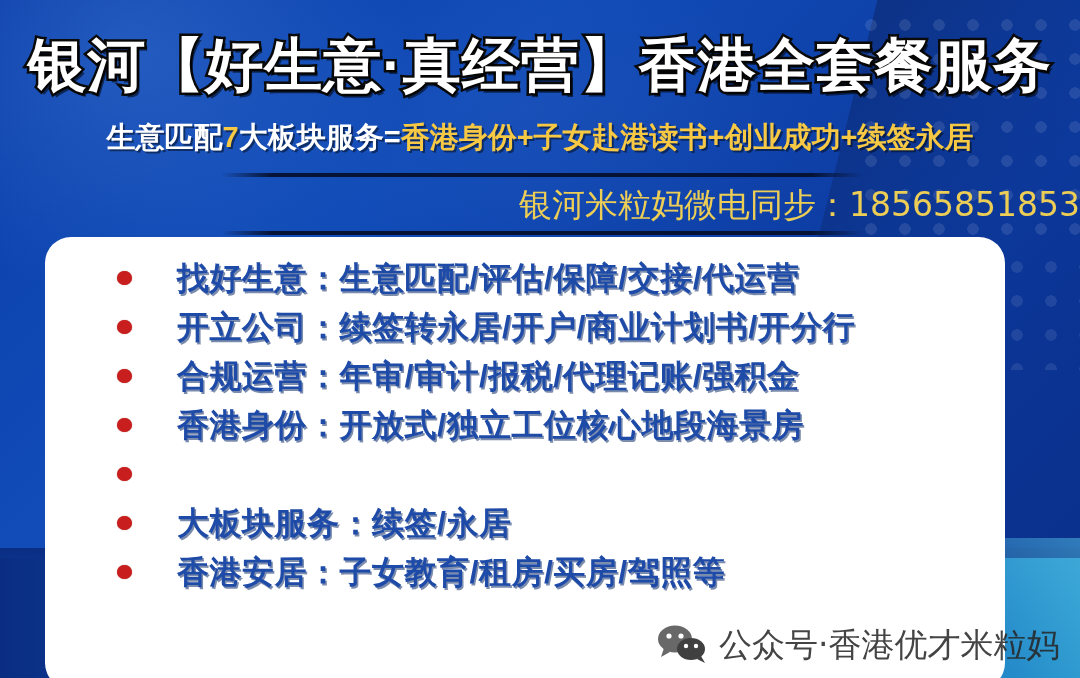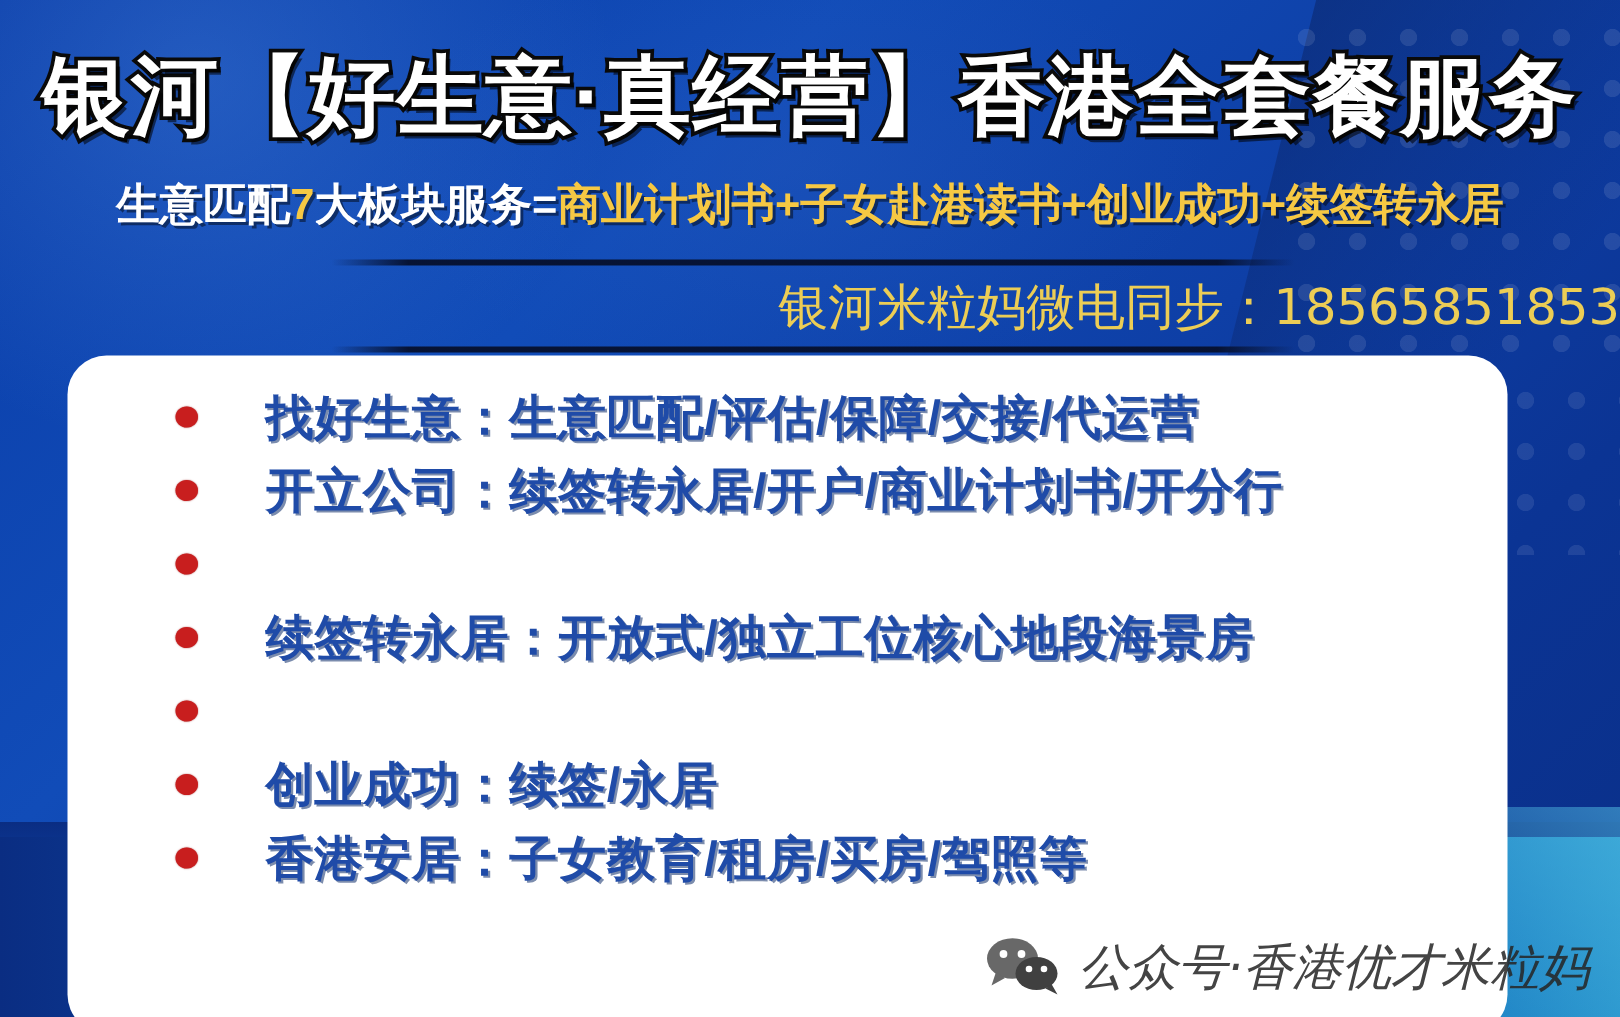--- a/index.html
+++ b/index.html
@@ -215,21 +215,20 @@
   }
 
   
   .footer {
     position: absolute;
     left: 655px;
     bottom: 14px;
     display: flex;
     align-items: center;
     z-index: 6;
-    font-style: italic;
   }
   .wechat-icon {
     width: 58px;
     height: 40px;
     flex: 0 0 auto;
     margin-right: 6px;
     opacity: 0.85;
   }
   .footer-text {
     font-size: 33px;
@@ -255,21 +254,21 @@
     <div class="bg-bottom-glow"></div>
     <div class="bg-streak"></div>
     <div class="bg-corner-br"></div>
   </div>
 
   <div class="header">
 
     <div class="title">银河【好生意·真经营】香港全套餐服务</div>
 
     <div class="subtitle">
-      <span class="sub-white">生意匹配</span><span class="sub-gold">7</span><span class="sub-white">大板块服务=</span><span class="sub-gold">商业计划书+子女赴港读书+创业成功+续签转永居</span>
+      <span class="sub-white">生意匹配</span><span class="sub-gold">7</span><span class="sub-white">大板块服务=</span><span class="sub-gold">香港身份+子女赴港读书+创业成功+续签永居</span>
     </div>
 
     <div class="divider divider-top"></div>
 
     <div class="phone-line">银河米粒妈微电同步：18565851853</div>
 
     <div class="divider divider-bottom"></div>
   </div>
 
   <div class="card">
@@ -280,34 +279,35 @@
         <span class="service-text">找好生意：生意匹配/评估/保障/交接/代运营</span>
       </div>
 
       <div class="service-row">
         <span class="bullet"></span>
         <span class="service-text">开立公司：续签转永居/开户/商业计划书/开分行</span>
       </div>
 
       <div class="service-row">
         <span class="bullet"></span>
-      </div>
-
-      <div class="service-row">
-        <span class="bullet"></span>
-        <span class="service-text">续签转永居：开放式/独立工位核心地段海景房</span>
-      </div>
-
-      <div class="service-row">
-        <span class="bullet"></span>
-      </div>
-
-      <div class="service-row">
-        <span class="bullet"></span>
-        <span class="service-text">创业成功：续签/永居</span>
+        <span class="service-text">合规运营：年审/审计/报税/代理记账/强积金</span>
+      </div>
+
+      <div class="service-row">
+        <span class="bullet"></span>
+        <span class="service-text">香港身份：开放式/独立工位核心地段海景房</span>
+      </div>
+
+      <div class="service-row">
+        <span class="bullet"></span>
+      </div>
+
+      <div class="service-row">
+        <span class="bullet"></span>
+        <span class="service-text">大板块服务：续签/永居</span>
       </div>
 
       <div class="service-row">
         <span class="bullet"></span>
         <span class="service-text">香港安居：子女教育/租房/买房/驾照等</span>
       </div>
 
     </div>
   </div>
 

